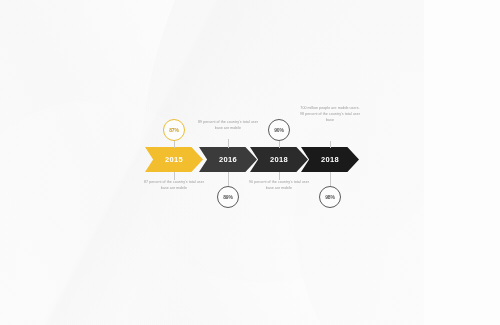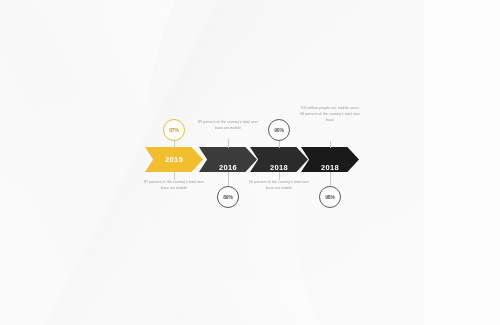--- a/index.html
+++ b/index.html
@@ -84,21 +84,21 @@
     height: 25px;
     display: flex;
     align-items: center;
     justify-content: center;
     font-size: 7.5px;
     font-weight: bold;
     color: #ffffff;
     letter-spacing: 0.3px;
     pointer-events: none;
   }
-  .arrow-year.dark-text { color: #ffffff; margin-top: 8px; }
+  .arrow-year.dark-text { color: #ffffff; }
 
   
   .connector {
     position: absolute;
     width: 1px;
     background: #c9c9c9;
   }
 
   
   .badge {

